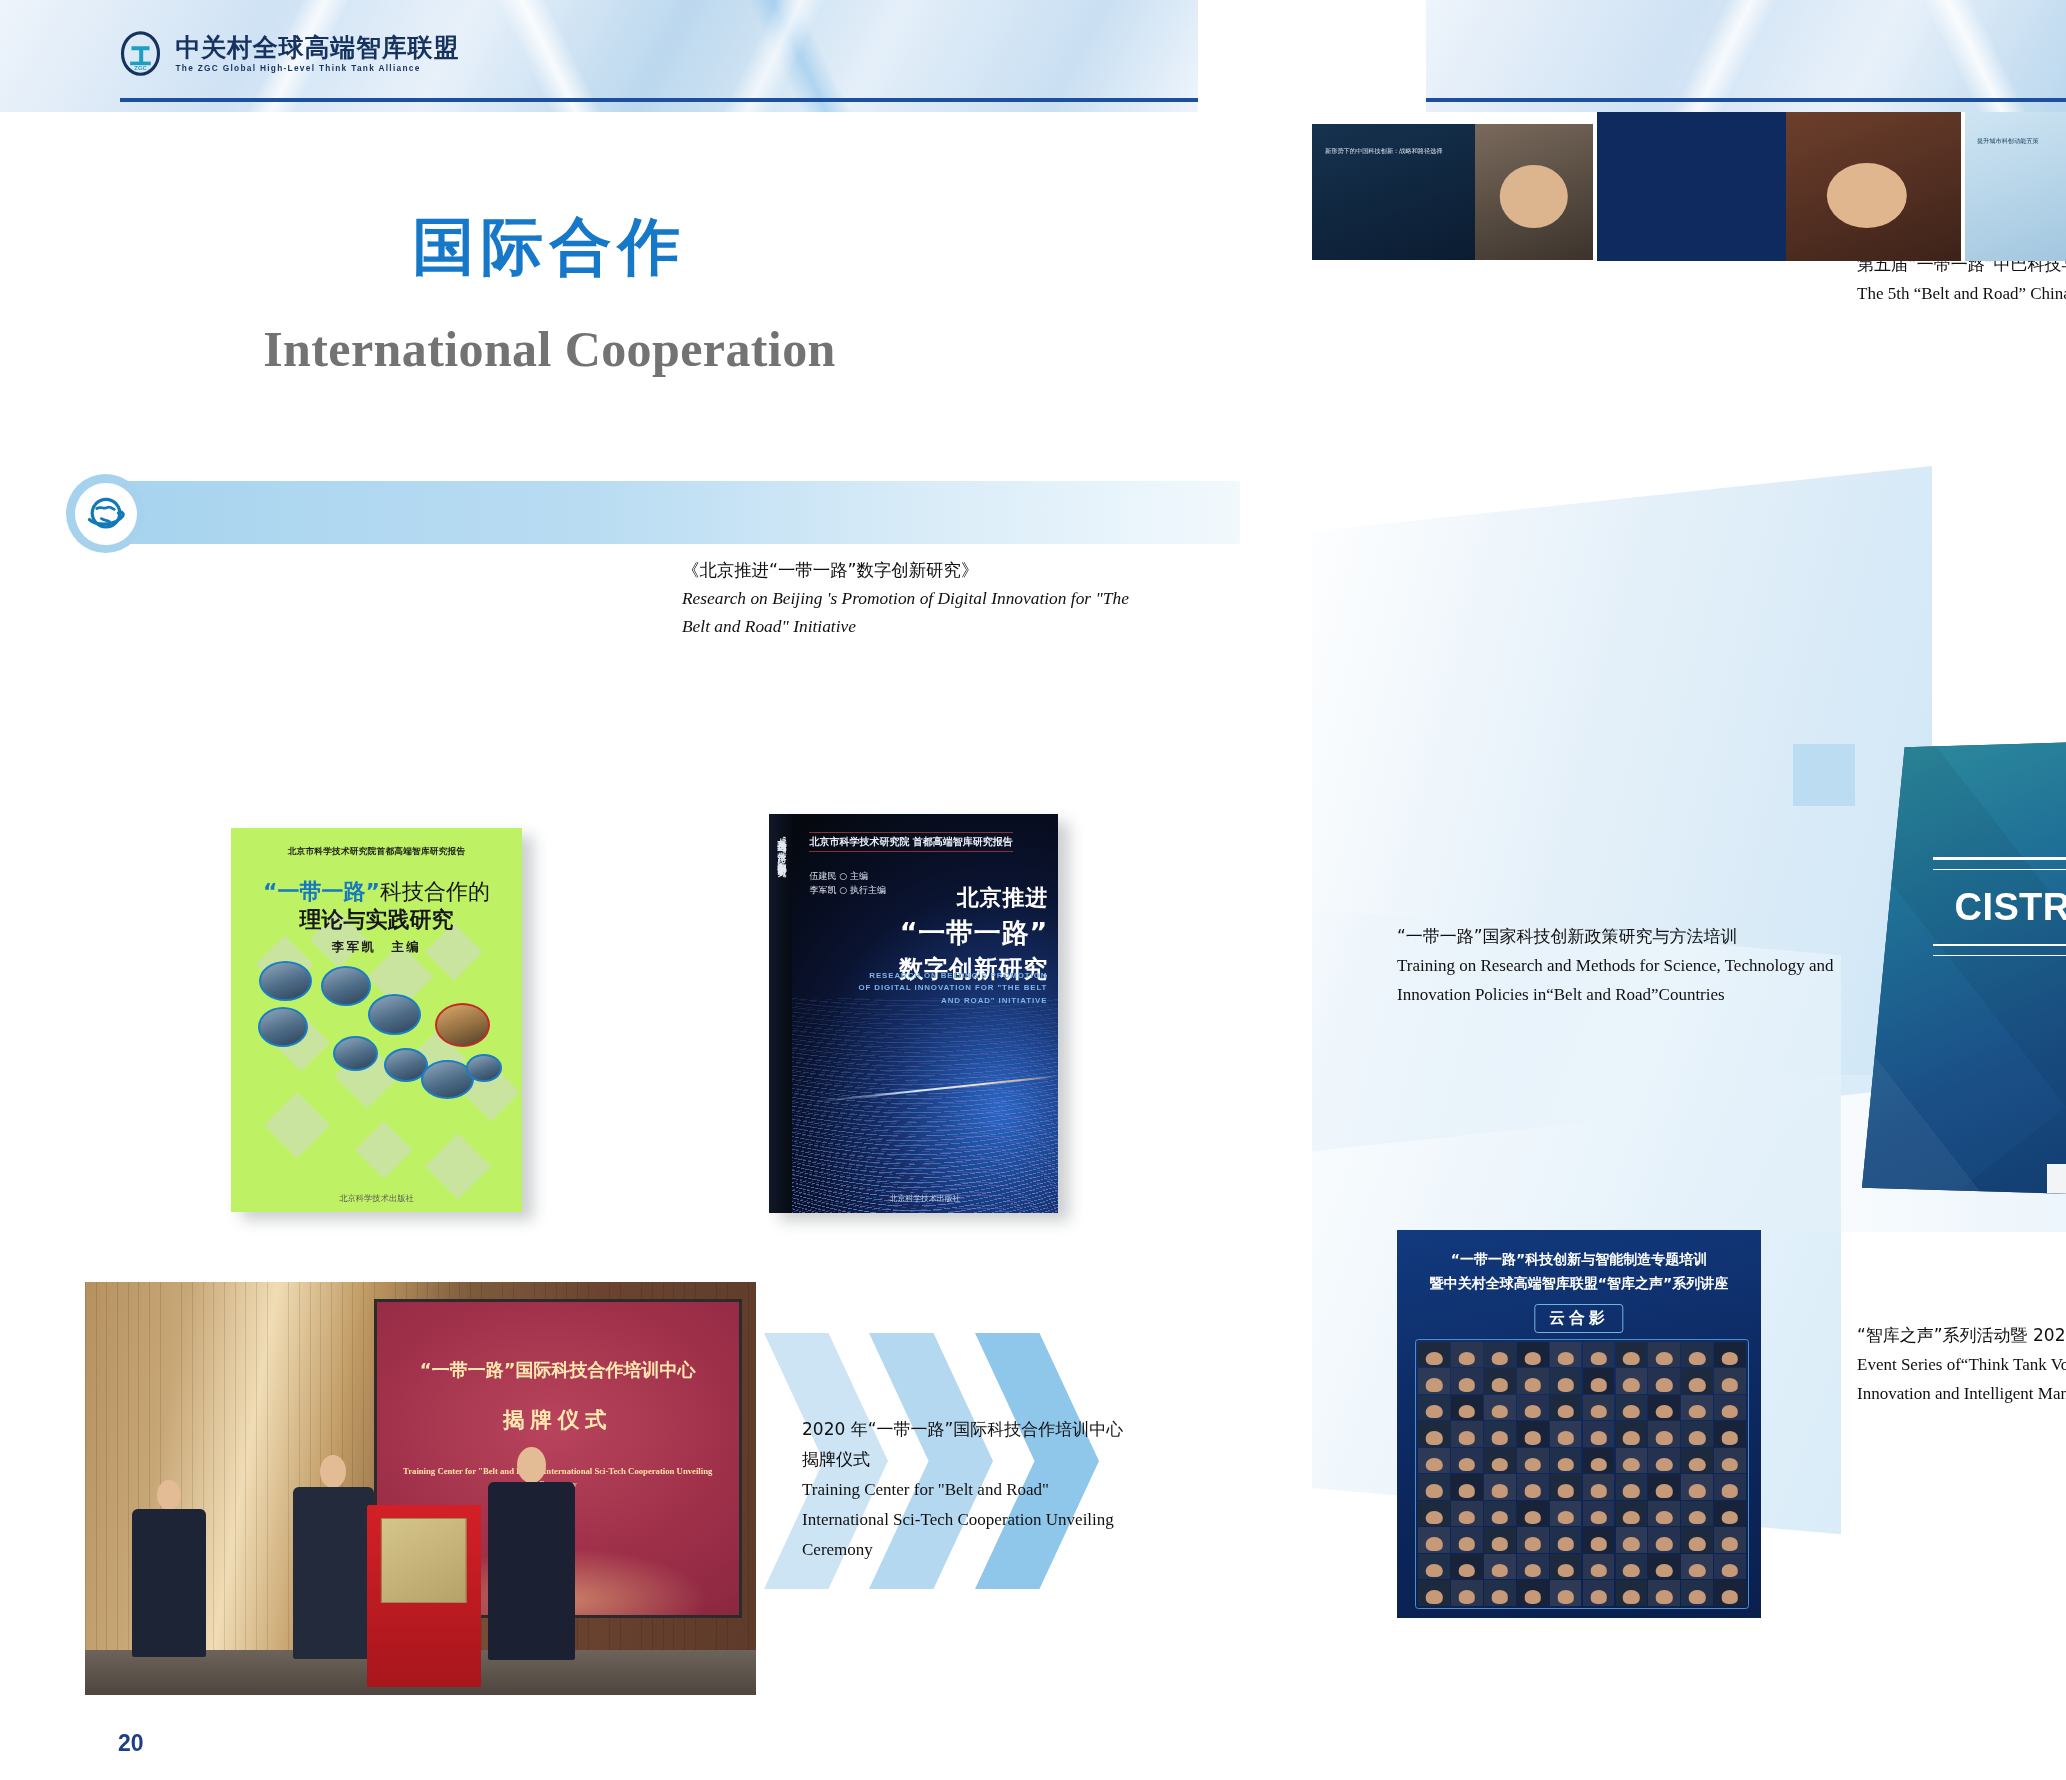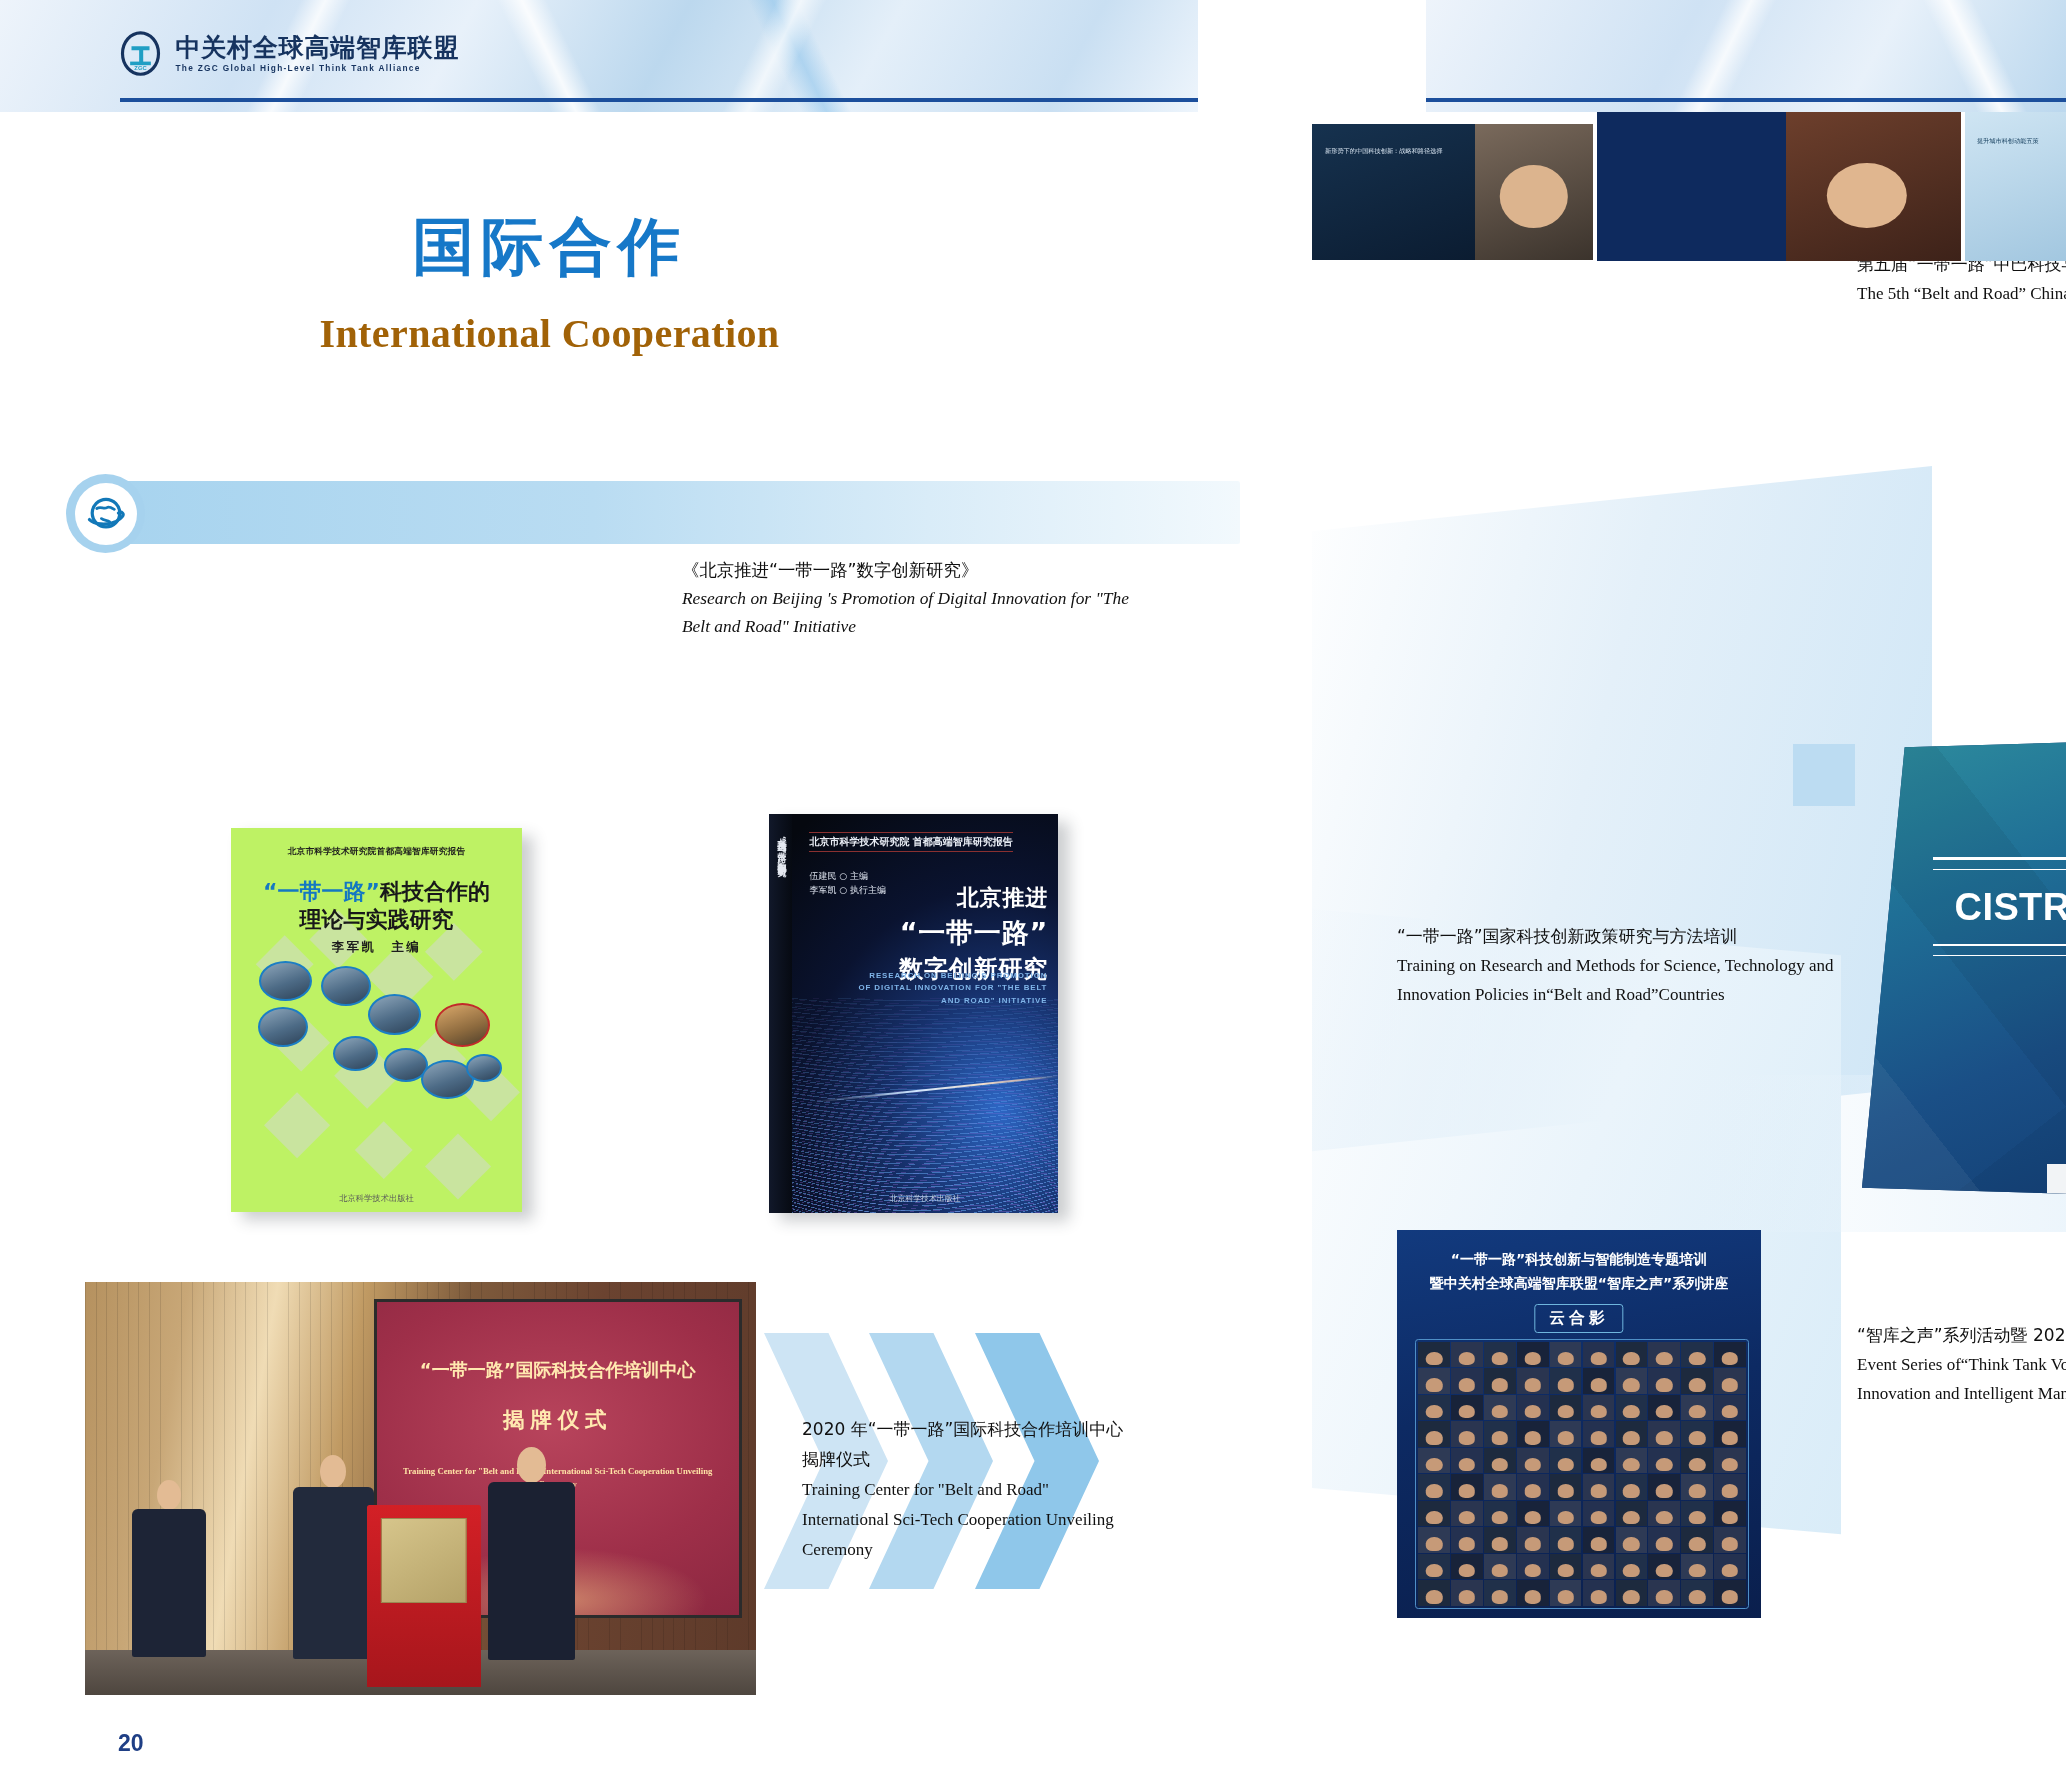--- a/index.html
+++ b/index.html
@@ -28,22 +28,22 @@
   .zgc-mark svg{width:100%;height:100%;display:block;}
   .zgc-txt{line-height:1;}
   .zgc-cn{font-size:25px;font-weight:bold;color:#16335f;letter-spacing:0.8px;white-space:nowrap;}
   .zgc-en{font-size:8.3px;font-weight:bold;color:#16335f;letter-spacing:1.3px;white-space:nowrap;margin-top:4.5px;}
 
   
   .lpage{position:absolute;left:0;top:112px;width:1312px;height:1669px;}
   .title-cn{position:absolute;left:0;width:1099px;top:93px;text-align:center;
     font-size:62px;font-weight:bold;color:#1678c8;letter-spacing:6.6px;
     font-family:"DejaVu Sans","Liberation Sans",sans-serif;}
-  .title-en{position:absolute;left:0;width:1099px;top:198px;text-align:center;
-    font-size:40px;font-weight:bold;color:#a16207;letter-spacing:0.4px;
+  .title-en{position:absolute;left:0;width:1099px;top:208px;text-align:center;
+    font-size:50px;font-weight:bold;color:#737373;letter-spacing:0.4px;
     font-family:"Liberation Serif","DejaVu Serif",serif;}
 
   .band{position:absolute;left:66px;top:362px;width:1174px;height:79px;}
   .band-bg{position:absolute;left:60px;top:7.4px;right:0;height:63px;border-radius:2.5px;
     background:linear-gradient(90deg,#a8d4ef 0%,#b9dcf2 42%,#d9ecf8 72%,#f2f9fd 100%);}
   .band-badge{position:absolute;left:0;top:0;width:79px;height:79px;border-radius:50%;
     background:#a6d2ee;display:flex;align-items:center;justify-content:center;}
   .band-badge .disc{width:62px;height:62px;border-radius:50%;background:#fff;
     display:flex;align-items:center;justify-content:center;}
   .band-badge svg{width:46px;height:46px;display:block;}
@@ -58,21 +58,21 @@
 
   
   .panel{position:absolute;left:0;top:421px;width:1306px;height:678px;
     background:linear-gradient(180deg,#eef2f5 0%,#eef2f5 74%,#ffffff 100%);z-index:-1;}
 
   
   .book{position:absolute;box-shadow:10.7px 8.3px 14px rgba(40,50,60,.24);}
   .book1{left:231px;top:716px;width:291px;height:384px;background:#bef264;overflow:hidden;}
   .b1-top{position:absolute;top:18px;left:0;right:0;text-align:center;font-size:8.7px;font-weight:bold;
     color:#1d1d1d;font-family:"DejaVu Sans",sans-serif;letter-spacing:0.2px;}
-  .b1-t1{position:absolute;top:49px;left:0;right:0;text-align:center;font-size:22px;font-weight:bold;
+  .b1-t1{position:absolute;top:49px;left:0;right:0;text-align:center;font-size:22px;font-weight:normal;
     color:#18181a;font-family:"DejaVu Sans",sans-serif;}
   .b1-t1 b{color:#1478c2;}
   .b1-t2{position:absolute;top:77px;left:0;right:0;text-align:center;font-size:22px;font-weight:bold;
     color:#18181a;font-family:"DejaVu Sans",sans-serif;}
   .b1-ed{position:absolute;top:111px;left:0;right:0;text-align:center;font-size:12.4px;font-weight:bold;
     color:#1d1d1d;font-family:"DejaVu Sans",sans-serif;letter-spacing:2.5px;}
   .b1-pub{position:absolute;bottom:8.3px;left:0;right:0;text-align:center;font-size:8.3px;color:#5a5a5a;
     font-family:"DejaVu Sans",sans-serif;}
   .b1-arrows{position:absolute;inset:0;opacity:.5;}
   .b1-map{position:absolute;left:16.5px;top:130px;width:258px;height:145px;}

